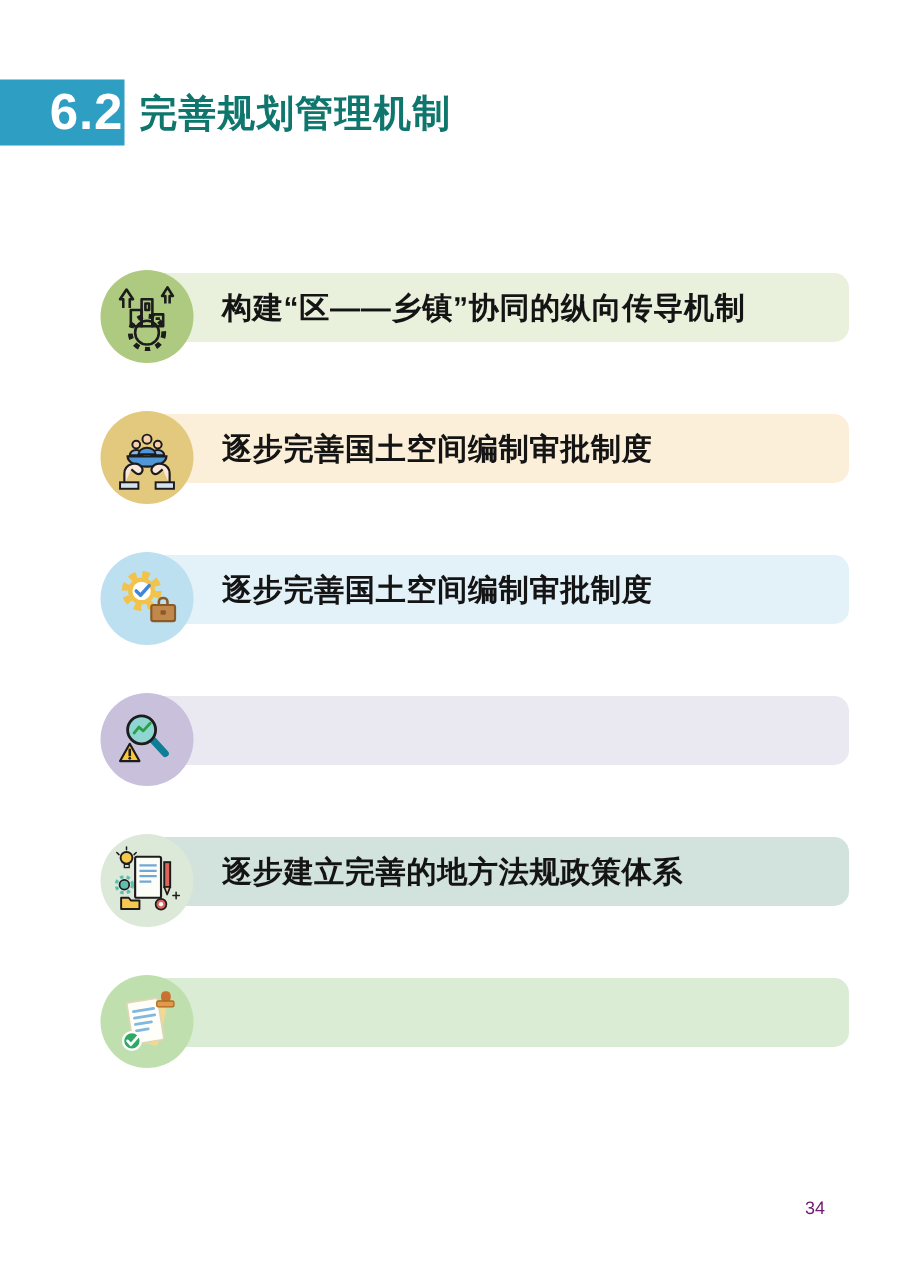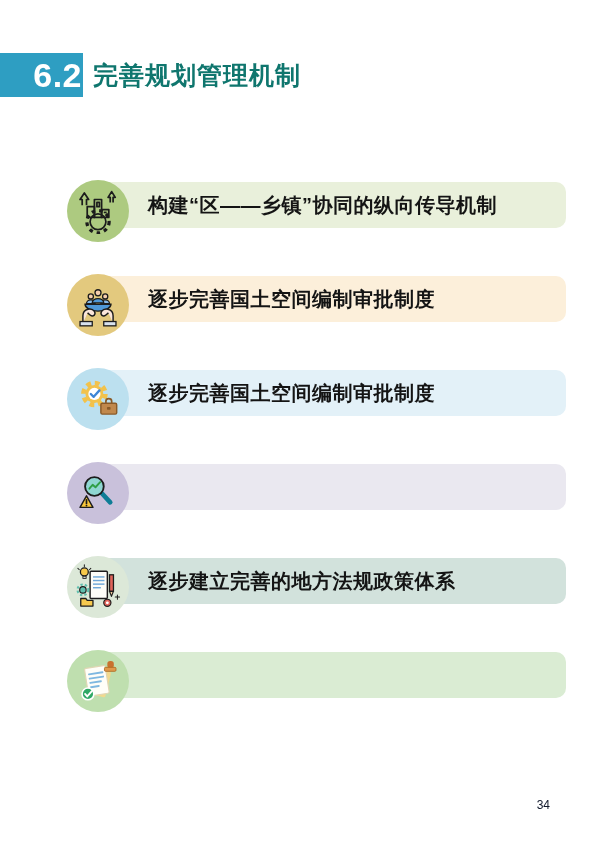--- a/index.html
+++ b/index.html
@@ -33,21 +33,21 @@
   }
   .c0{background:#ADCA80}.c1{background:#E3C97E}.c2{background:#BCE0EF}
   .c3{background:#C9C1DB}.c4{background:#DCE8D8}.c5{background:#BFDFAF}
   .label{
     position:absolute;left:148px;top:2px;height:46px;max-width:412px;
     display:flex;align-items:center;
     font-size:20px;font-weight:bold;color:#141414;letter-spacing:0.5px;white-space:nowrap;
   }
   
   .page-number{
-    position:absolute;right:50px;top:798px;font-size:12px;color:#0f172a;
+    position:absolute;right:50px;top:798px;font-size:12px;color:#701a75;
   }
 </style>
 </head>
 <body>
 
 <div class="badge">6.2</div>
 <div class="title">完善规划管理机制</div>
 
 <div class="row r0">
   <div class="pill p0"></div>

